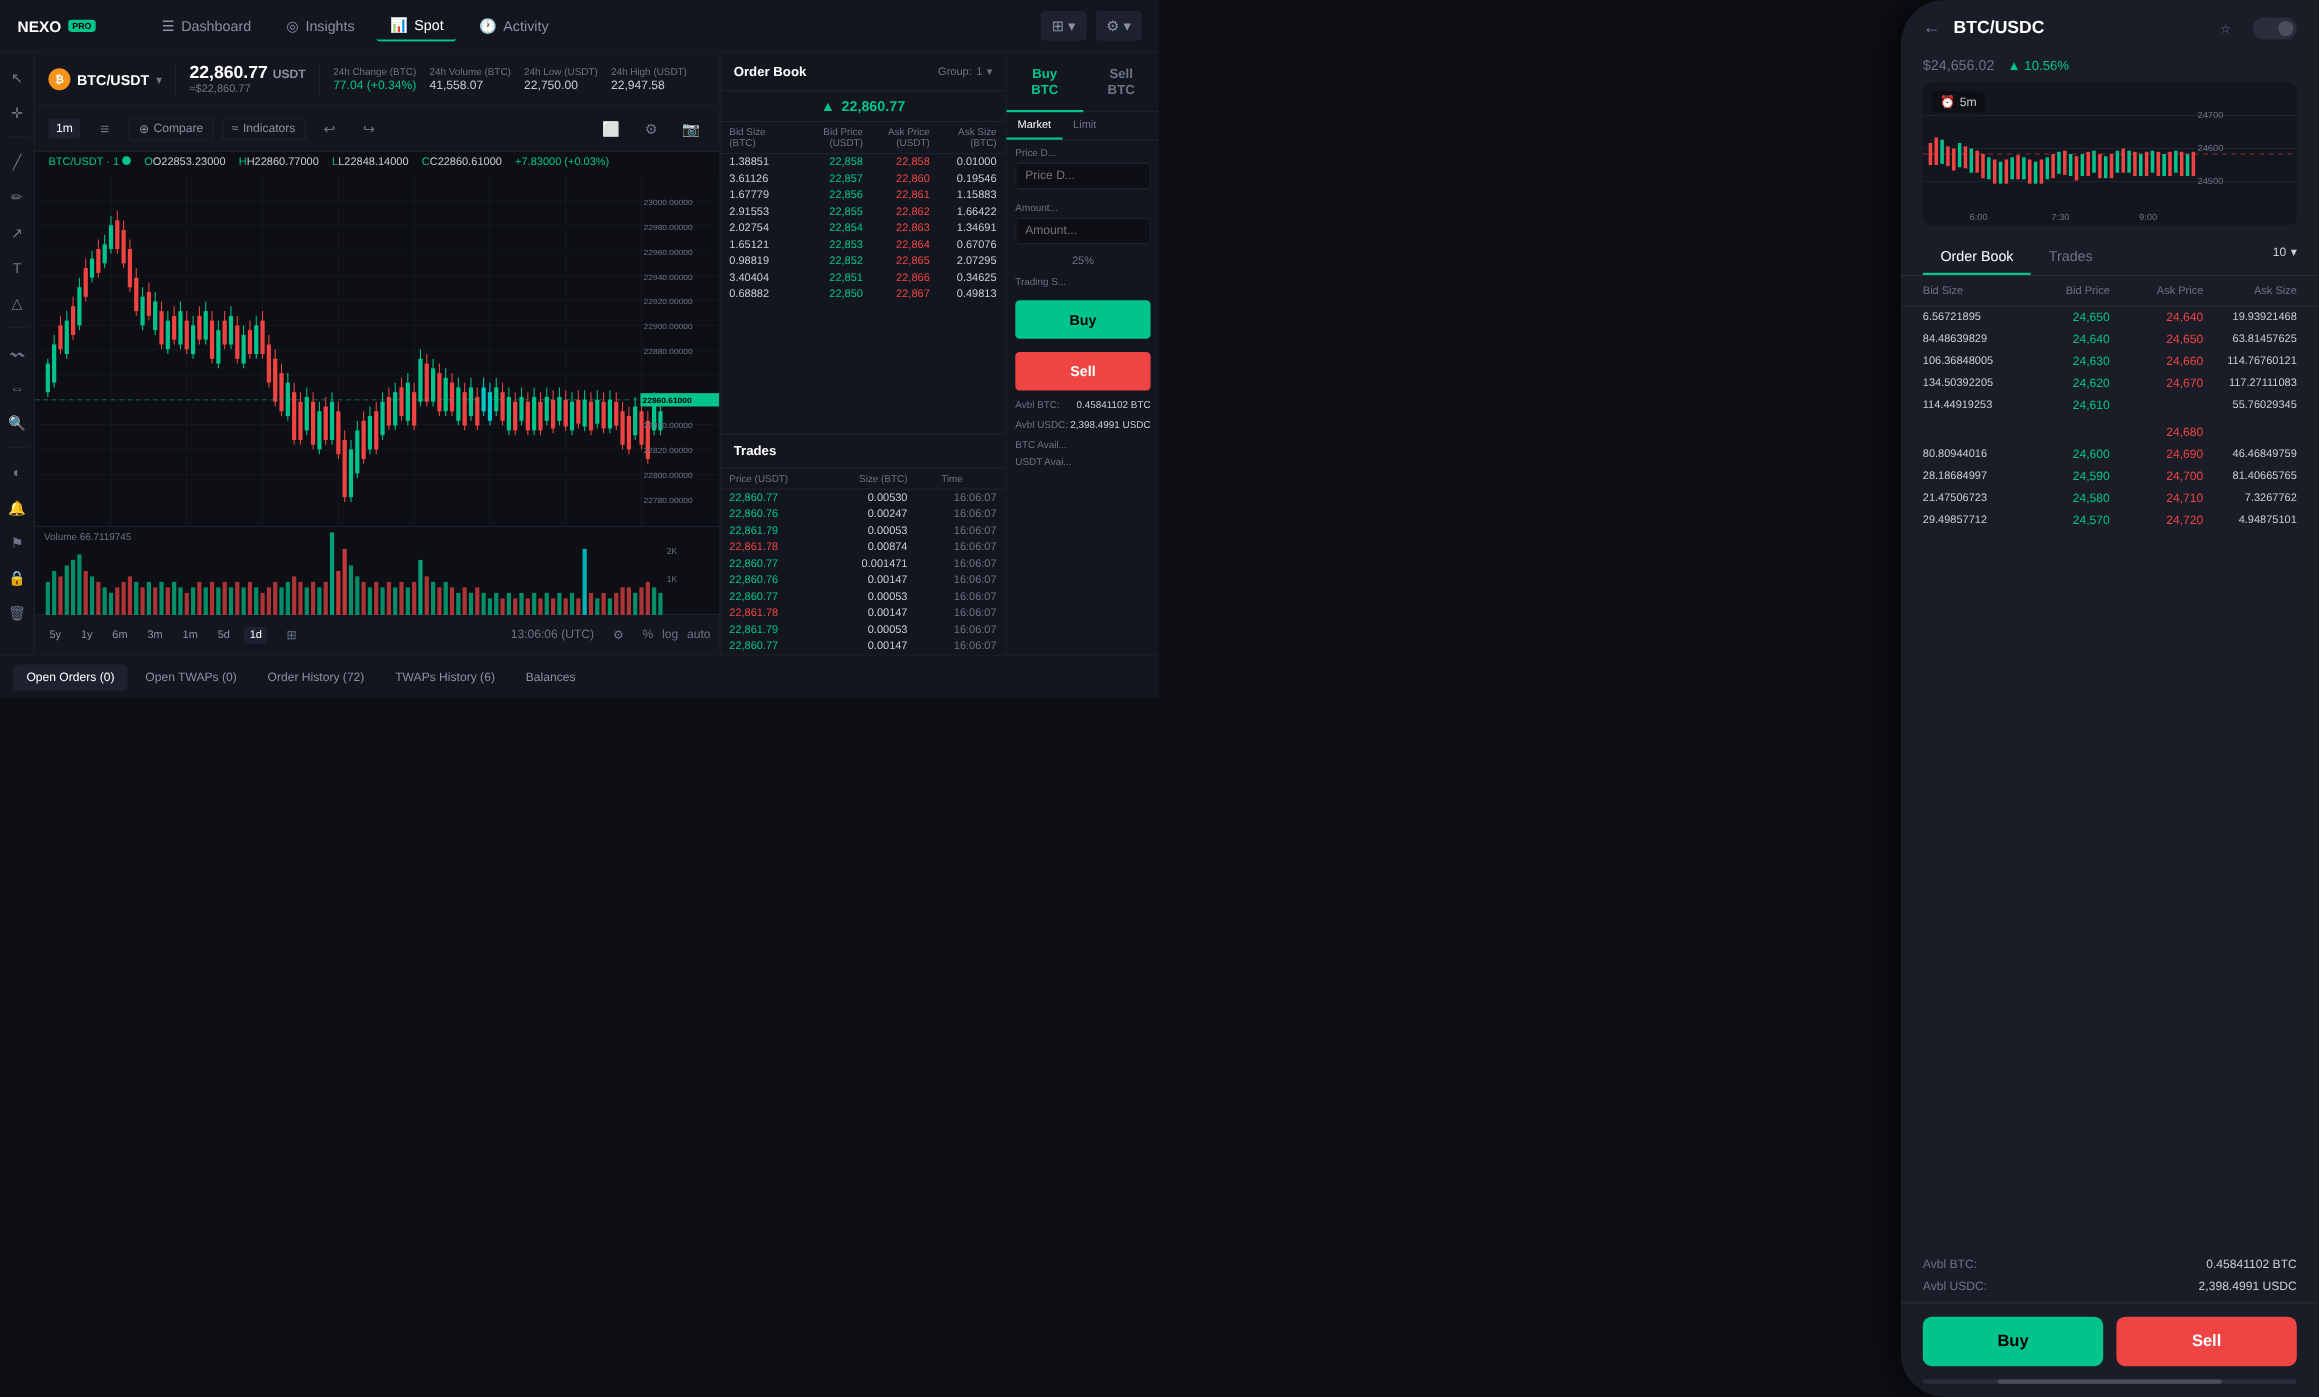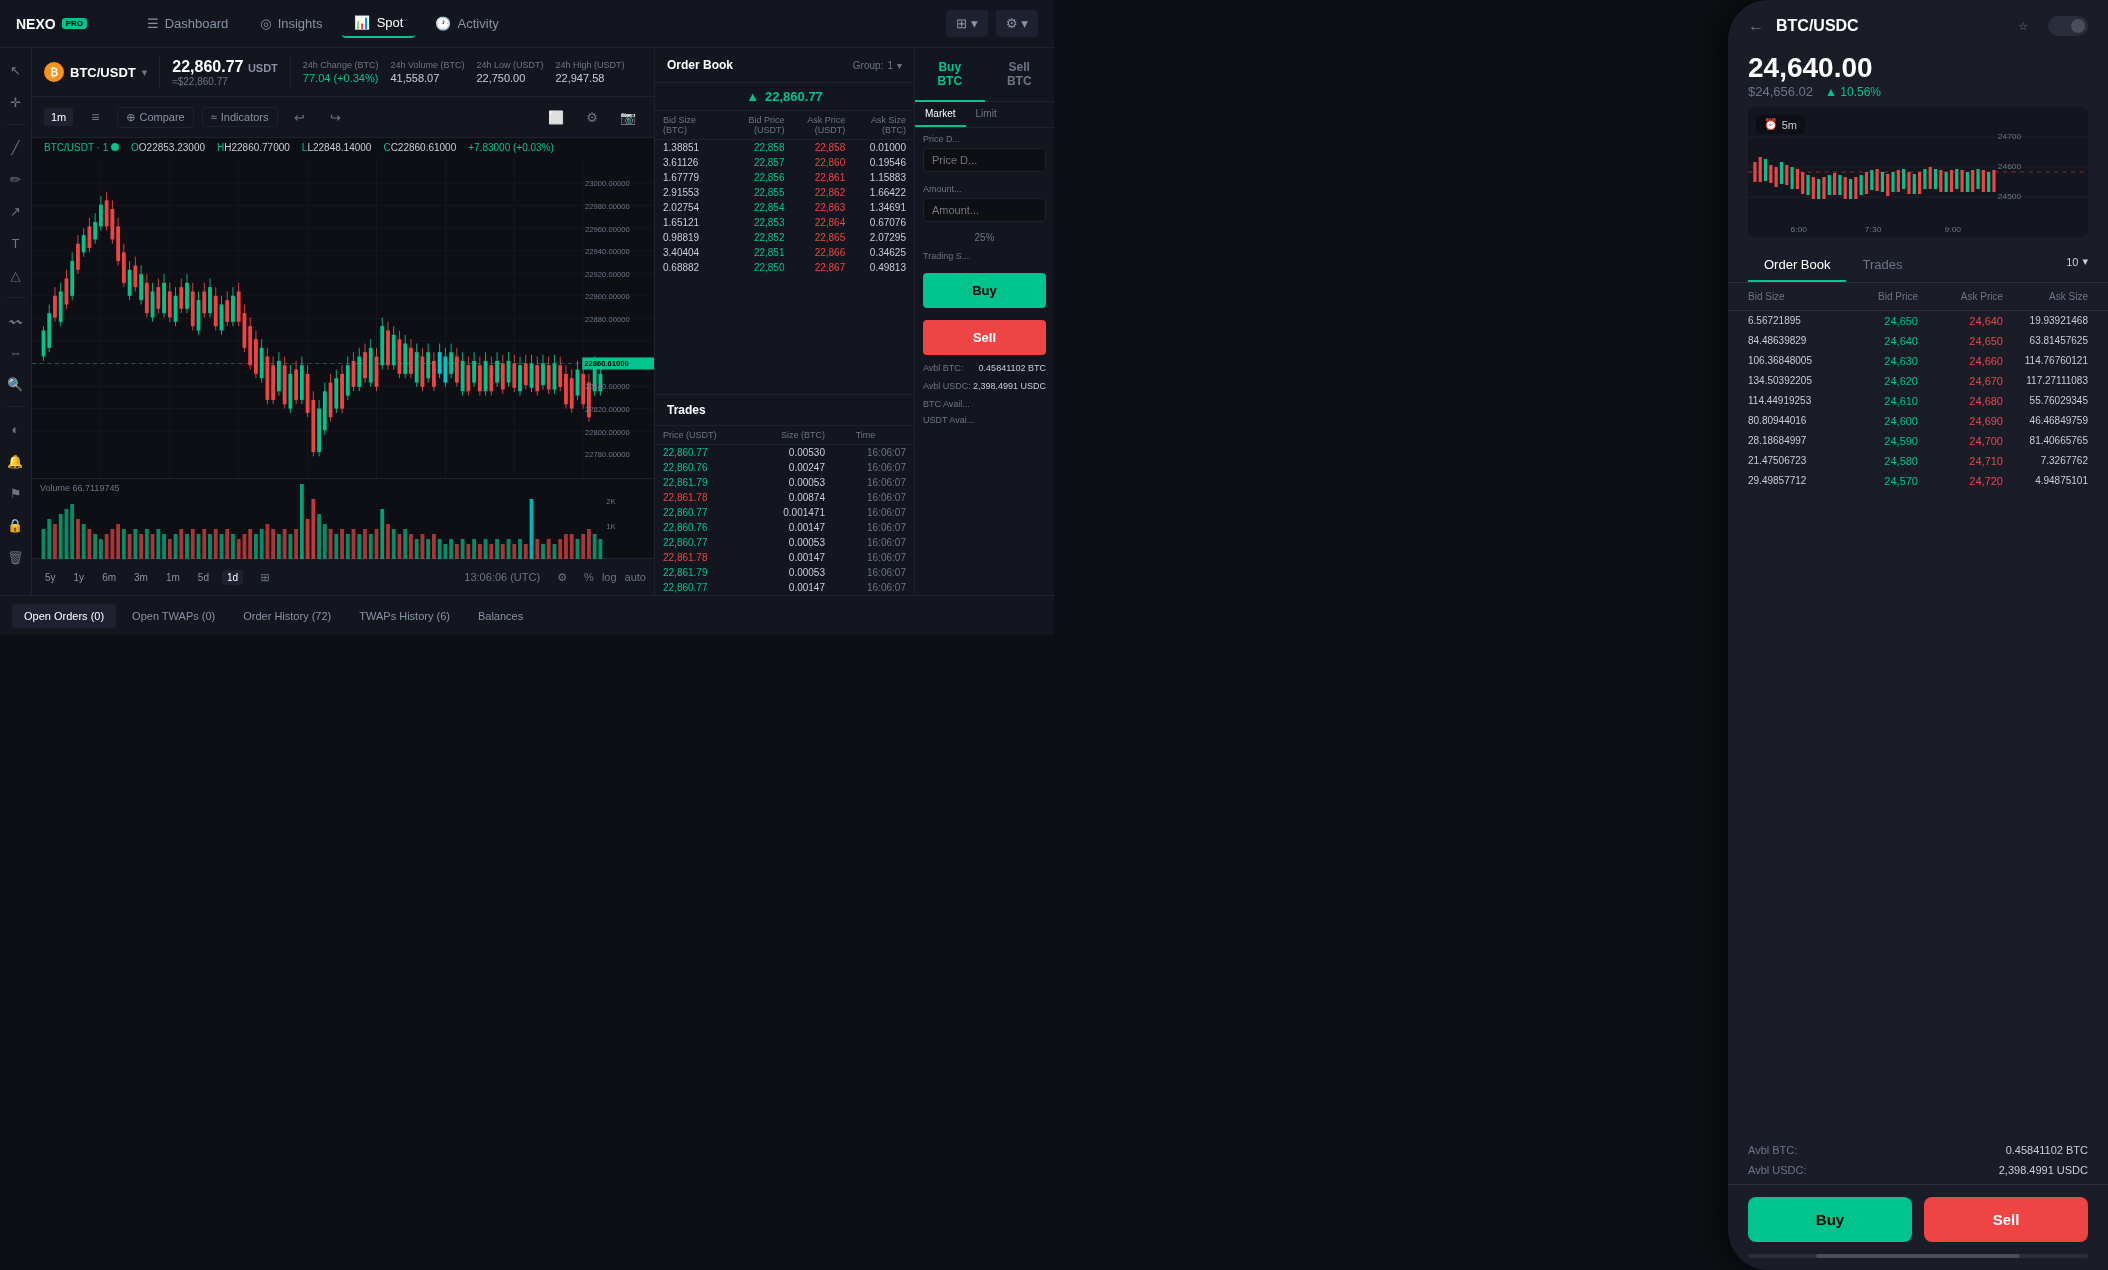--- a/index.html
+++ b/index.html
@@ -1312,21 +1312,20 @@
 <div class="mobile-overlay">
   <div class="mobile-header">
     <span class="mobile-back">←</span>
     <span class="mobile-pair">BTC/USDC</span>
     <span class="mobile-star">☆</span>
     <div style="background:#2a2d3a;width:40px;height:20px;border-radius:10px;margin-left:8px;position:relative;">
       <div style="position:absolute;right:3px;top:3px;width:14px;height:14px;background:#4a4d5a;border-radius:50%;"></div>
     </div>
   </div>
   <div class="mobile-price">
-    <div class="mobile-price-main">24,640.00</div>
     <div style="display:flex;gap:12px;align-items:center;">
       <span class="mobile-price-usd">$24,656.02</span>
       <span class="mobile-change">▲ 10.56%</span>
     </div>
   </div>
   <div class="mobile-chart">
     <div class="mobile-chart-badge">
       <span>⏰</span>
       <span>5m</span>
     </div>
@@ -1436,21 +1435,21 @@
     </div>
       <div class="mobile-ob-row">
       <span style="color:#c8cdd6;font-size:10px;">134.50392205</span>
       <span class="mob-bid" style="text-align:right;">24,620</span>
       <span class="mob-ask" style="text-align:right;">24,670</span>
       <span style="text-align:right;font-size:10px;">117.27111083</span>
     </div>
       <div class="mobile-ob-row">
       <span style="color:#c8cdd6;font-size:10px;">114.44919253</span>
       <span class="mob-bid" style="text-align:right;">24,610</span>
-      <span class="mob-ask" style="">24,680</span>
+      <span class="mob-ask" style="margin-top:24px;">24,680</span>
       <span style="text-align:right;font-size:10px;">55.76029345</span>
     </div>
       <div class="mobile-ob-row">
       <span style="color:#c8cdd6;font-size:10px;">80.80944016</span>
       <span class="mob-bid" style="text-align:right;">24,600</span>
       <span class="mob-ask" style="text-align:right;">24,690</span>
       <span style="text-align:right;font-size:10px;">46.46849759</span>
     </div>
       <div class="mobile-ob-row">
       <span style="color:#c8cdd6;font-size:10px;">28.18684997</span>

